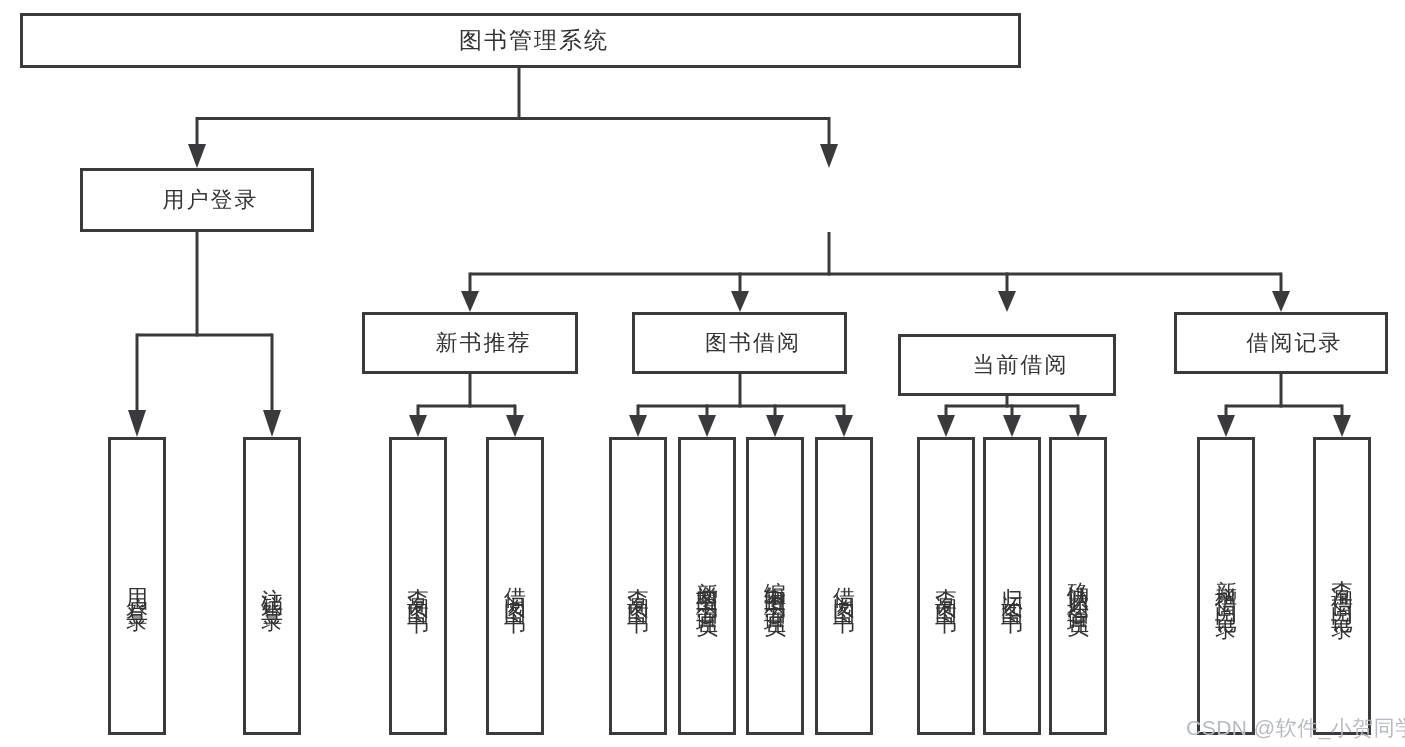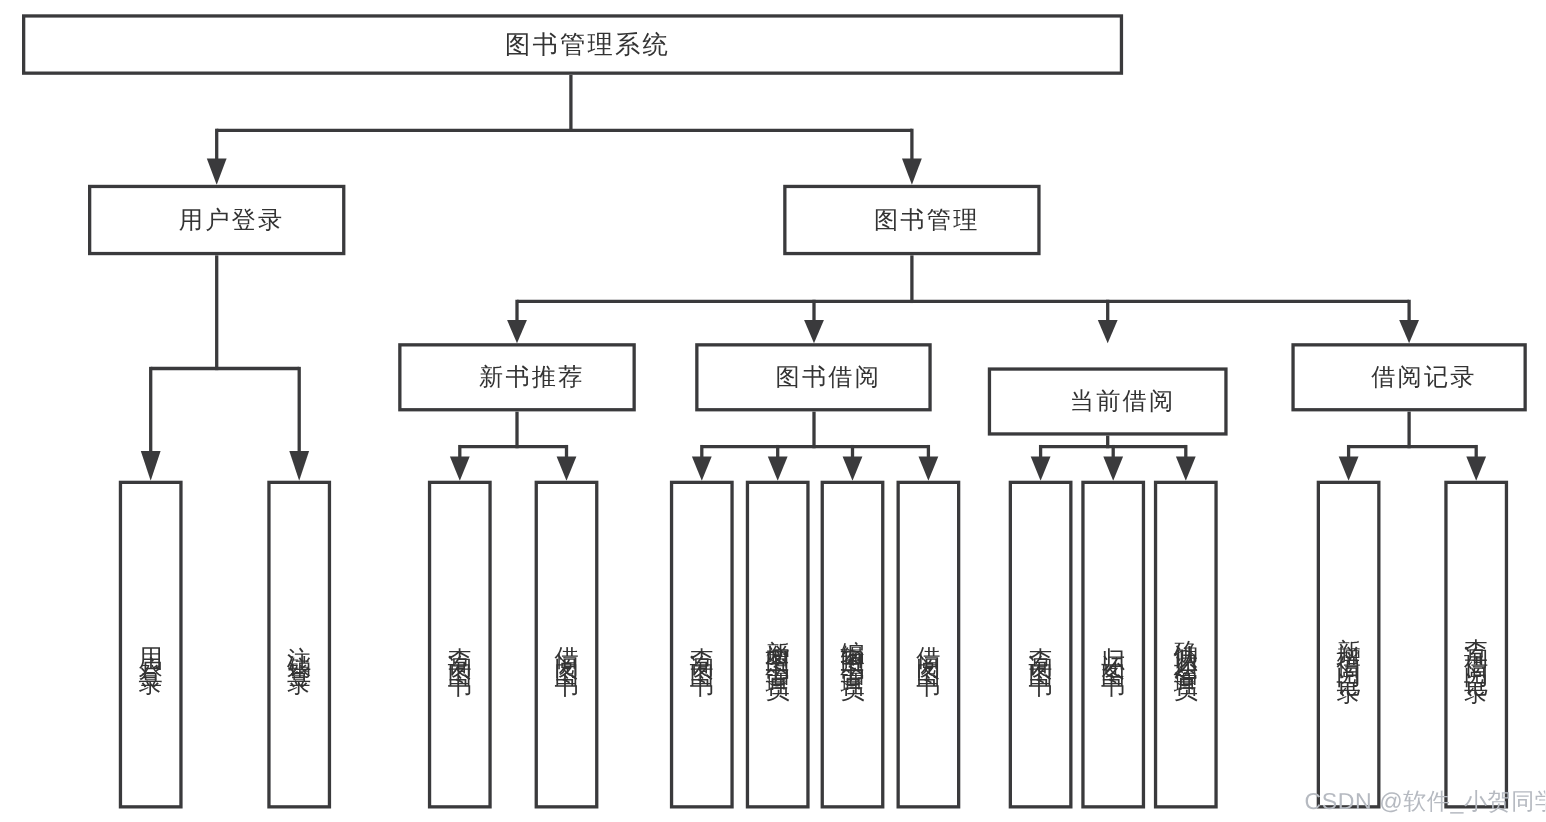--- a/index.html
+++ b/index.html
@@ -140,21 +140,20 @@
       <line x1="1226" y1="404.5" x2="1226" y2="419"></line>
       <path d="M1217 415 L1235 415 L1226 437 Z"></path>
       <line x1="1342" y1="404.5" x2="1342" y2="419"></line>
       <path d="M1333 415 L1351 415 L1342 437 Z"></path>
     </g>
   </svg>
 
   <div class="node root" style="left:20px; top:13px; width:1001px; height:55px;">图书管理系统</div>
 
   <div class="node" style="left:80px; top:168px; width:234px; height:64px;">用户登录</div>
-  <div class="node" style="left:712px; top:168px; width:234px; height:64px;">图书管理</div>
 
   <div class="node" style="left:362px; top:312px; width:216px; height:62px;">新书推荐</div>
   <div class="node" style="left:632px; top:312px; width:215px; height:62px;">图书借阅</div>
   <div class="node" style="left:898px; top:312px; width:218px; height:62px;margin-top:22px;">当前借阅</div>
   <div class="node" style="left:1174px; top:312px; width:214px; height:62px;">借阅记录</div>
 
   <div class="vnode" style="left:108px; top:437px; width:58px; height:298px;">用户登录</div>
   <div class="vnode" style="left:243px; top:437px; width:58px; height:298px;">注销登录</div>
 
   <div class="vnode" style="left:389px; top:437px; width:58px; height:298px;">查询图书</div>

